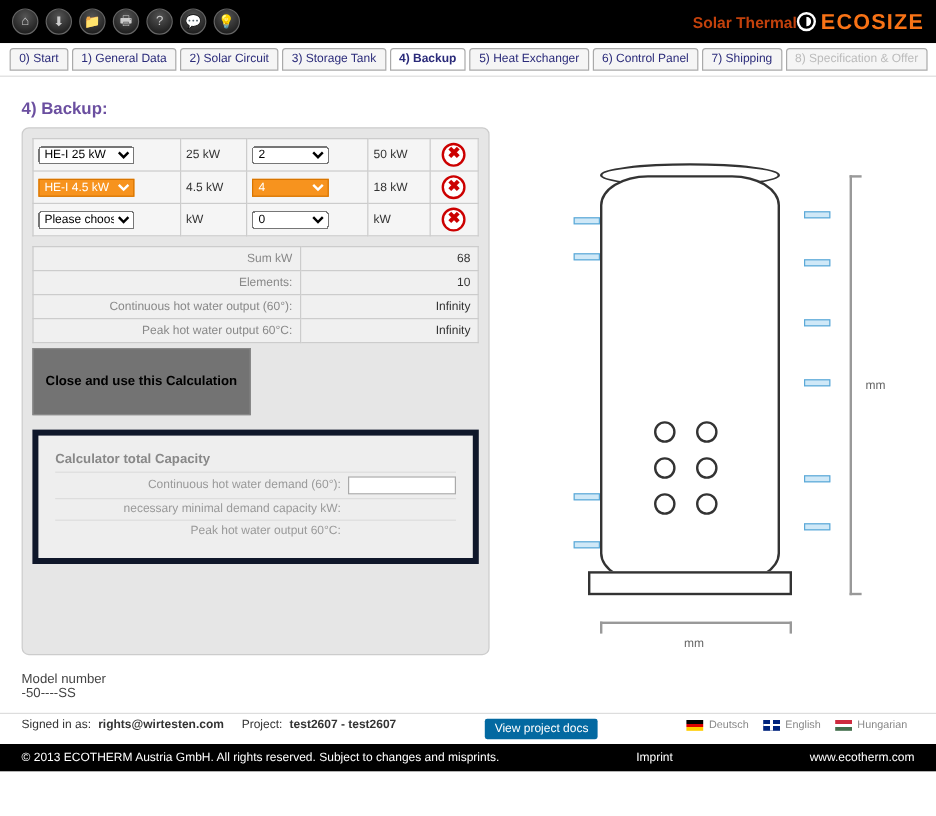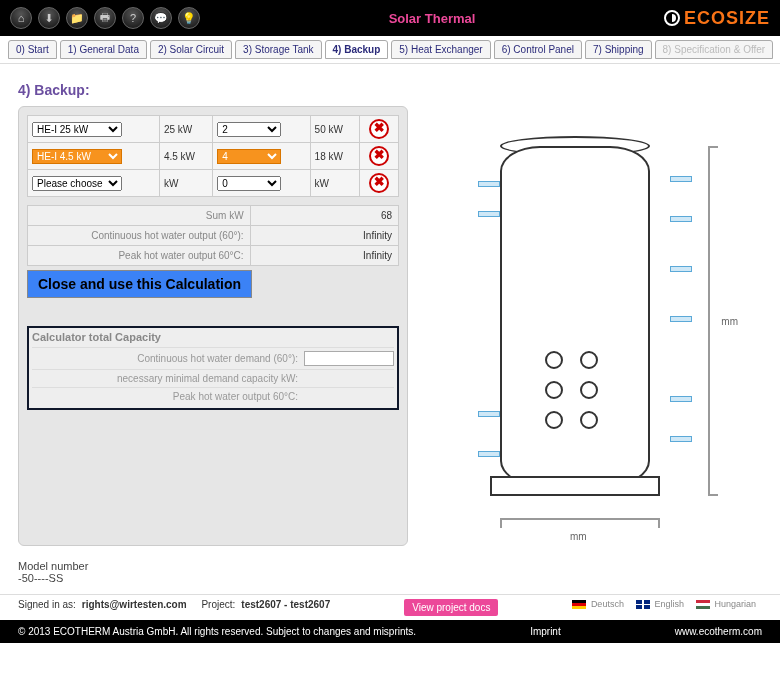--- a/index.html
+++ b/index.html
@@ -2,53 +2,53 @@
 <html><head>
 <meta charset="utf-8">
 <style>
 * { box-sizing: border-box; margin: 0; padding: 0; }
 body { font-family: Arial, sans-serif; font-size: 11px; background: #fff; width: 780px; color: #333; }
 
 
 .topbar { background: #000; height: 36px; display: flex; align-items: center; padding: 0 10px; }
 .icon-row { display: flex; gap: 6px; }
 .round-icon { width: 22px; height: 22px; border-radius: 50%; background: radial-gradient(circle at 50% 30%, #555, #111); border: 1px solid #666; display: flex; align-items: center; justify-content: center; color: #ccc; font-size: 11px; cursor: pointer; }
-.topbar-title { flex: 1; text-align: center; color: #ec4899; font-weight: bold; font-size: 13px; }
+.topbar-title { flex: 1; text-align: right; color: #c2410c; font-weight: bold; font-size: 13px; }
 .brand { color: #f97316; font-weight: bold; font-size: 18px; letter-spacing: 1px; display: flex; align-items: center; gap: 4px; }
 .brand-circle { width: 16px; height: 16px; border: 2px solid #fff; border-radius: 50%; position: relative; }
 .brand-circle::after { content:""; position:absolute; left:50%; top:50%; width:8px; height:8px; background:#fff; border-radius:50%; transform:translate(-50%,-50%) rotate(0deg); clip-path: polygon(50% 0, 100% 0, 100% 100%, 50% 100%);}
 
 
 .tabs { display: flex; gap: 3px; padding: 4px 8px; background: #fff; border-bottom: 1px solid #ddd; }
 .tab { border: 1px solid #aaa; border-radius: 3px 3px 0 0; padding: 3px 7px; font-size: 10px; color: #2b2b7a; background: #f5f5f5; cursor: pointer; white-space: nowrap; }
 .tab.current { background: #fff; font-weight: bold; }
 .tab.disabled { color: #bbb; cursor: default; }
 
 .section-title { color: #6b4fa0; font-weight: bold; font-size: 14px; padding: 18px 18px 8px; }
 
 .content { display: flex; padding: 0 18px 10px; gap: 10px; }
 .left-panel { width: 390px; background: #e6e6e6; border: 1px solid #ccc; border-radius: 6px; padding: 8px; }
 
 
 table.grid { border-collapse: collapse; width: 100%; font-size: 10px; }
 table.grid th { background: #ddd; color: #666; border: 1px solid #ccc; padding: 3px 4px; font-weight: bold; text-align: center; vertical-align: middle; }
 table.grid td { border: 1px solid #ccc; padding: 3px 4px; background: #f5f5f5; text-align: left; vertical-align: middle; }
-select.sel { width: 90px; font-size: 10px; }
+select.sel { width: 80px; font-size: 10px; }
 select.sel-qty { width: 64px; font-size: 10px; }
 select.orange { background: #f7931e; color: #fff; border: 1px solid #d87500; }
 .del-btn { width: 20px; height: 20px; border: 2px solid #c00; border-radius: 50%; background: #fff; color: #c00; font-weight: bold; font-size: 13px; line-height: 14px; text-align: center; cursor: pointer; display: inline-block; }
 
 .sum-table { width: 100%; border-collapse: collapse; margin-top: 8px; font-size: 10px; }
 .sum-table td { border: 1px solid #ccc; padding: 4px 6px; background: #f0f0f0; color: #888; }
 .sum-table td.lbl { text-align: right; width: 60%; }
 .sum-table td.val { text-align: right; color: #333; }
 
-.close-btn, .cancel-btn { display: block; border: 1px solid #888; background: #3b82f6; padding: 5px 10px; font-size: 14px; font-weight: bold; cursor: pointer; margin-top: 4px; }
-
-.calc-box { border: 2px solid #0f172a; background: #eee; margin-top: 28px; padding: 3px; }
+.close-btn, .cancel-btn { display: block; border: 1px solid #888; background: #737373; padding: 21px 10px; font-size: 11px; font-weight: bold; cursor: pointer; margin-top: 4px; }
+
+.calc-box { border: 5px solid #0f172a; background: #eee; margin-top: 12px; padding: 14px; }
 .calc-title { color: #888; font-weight: bold; font-size: 11px; margin-bottom: 4px; }
 .calc-row { display: flex; align-items: center; font-size: 10px; color: #999; padding: 3px 0; border-top: 1px solid #ddd; }
 .calc-row .cl { flex: 1; text-align: right; padding-right: 6px; }
 .calc-row input { width: 90px; font-size: 10px; border: 1px solid #aaa; padding: 1px 3px; }
 
 
 .right-panel { flex: 1; position: relative; padding: 10px; }
 .tank-wrap { position: relative; width: 260px; height: 420px; margin: 0 auto; }
 .tank-body { position: absolute; left: 40px; top: 30px; width: 150px; height: 340px; border: 2px solid #333; border-radius: 40px/25px; background: #fff; }
 .tank-top { position: absolute; left: 40px; top: 20px; width: 150px; height: 20px; border: 2px solid #333; border-radius: 50%; background: #fff; }
@@ -59,21 +59,21 @@
 .element-circle { position: absolute; width: 18px; height: 18px; border: 2px solid #333; border-radius: 50%; background: #fff; }
 .dim-v { position: absolute; right: 2px; top: 30px; bottom: 40px; width: 10px; border-left: 2px solid #999; border-top: 2px solid #999; border-bottom: 2px solid #999; }
 .dim-v-label { position: absolute; right: -18px; top: 200px; color: #666; font-size: 10px; }
 .dim-h { position: absolute; left: 40px; right: 60px; bottom: 8px; height: 10px; border-top: 2px solid #999; border-left: 2px solid #999; border-right: 2px solid #999; }
 .dim-h-label { position: absolute; left: 110px; bottom: -6px; color: #666; font-size: 10px; }
 
 .model-block { padding: 4px 18px 10px; color: #444; font-size: 11px; }
 
 .status-row { display: flex; padding: 4px 18px; font-size: 10px; color: #333; gap: 6px; border-top:1px solid #ddd;}
 .status-row .spacer { flex: 1; }
-.proj-btn { background: #ec4899; color: #fff; border: none; padding: 3px 8px; font-size: 10px; cursor: pointer; border-radius: 2px;}
+.proj-btn { background: #0369a1; color: #fff; border: none; padding: 3px 8px; font-size: 10px; cursor: pointer; border-radius: 2px;}
 .flag { width: 14px; height: 9px; display: inline-block; vertical-align: middle; margin-right: 2px; background:#ccc; }
 .flag.de { background: linear-gradient(#000 33%, #d00 33% 66%, #fc0 66%); }
 .flag.en { background: #00247d; position:relative; overflow:hidden;}
 .flag.en::before{content:"";position:absolute;inset:0;background:linear-gradient(to bottom,transparent 40%,#fff 40% 60%,transparent 60%),linear-gradient(to right,transparent 40%,#fff 40% 60%,transparent 60%);}
 .flag.hu { background: linear-gradient(#cd2a3e 33%, #fff 33% 66%, #436f4d 66%); }
 .lang { color: #888; font-size: 9px; margin-right: 6px; cursor:pointer;}
 
 .footer { background: #000; color: #fff; font-size: 10px; padding: 6px 18px; display: flex; }
 .footer a { color: #fff; text-decoration: none; }
 .footer .mid { flex:1; text-align:center;}
@@ -139,20 +139,24 @@
         <td style="text-align:center"><span class="del-btn">✖</span></td>
       </tr>
     </tbody>
       </table>
 
     <table class="sum-table">
       <tbody>
           <tr>
             <td class="lbl">Sum kW</td>
             <td class="val">68</td>
+          </tr>
+      <tr>
+            <td class="lbl">Elements:</td>
+            <td class="val">10</td>
           </tr>
       <tr>
             <td class="lbl">Continuous hot water output (60°):</td>
             <td class="val">Infinity</td>
           </tr>
       <tr>
             <td class="lbl">Peak hot water output 60°C:</td>
             <td class="val">Infinity</td>
           </tr>
     </tbody>

